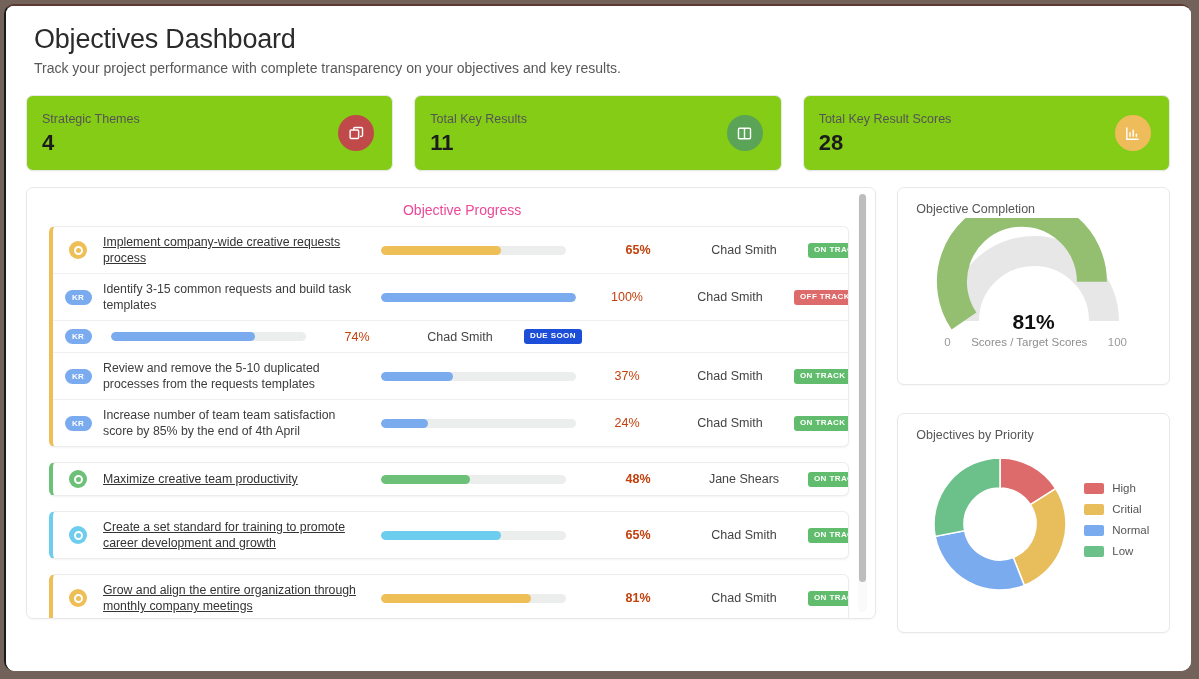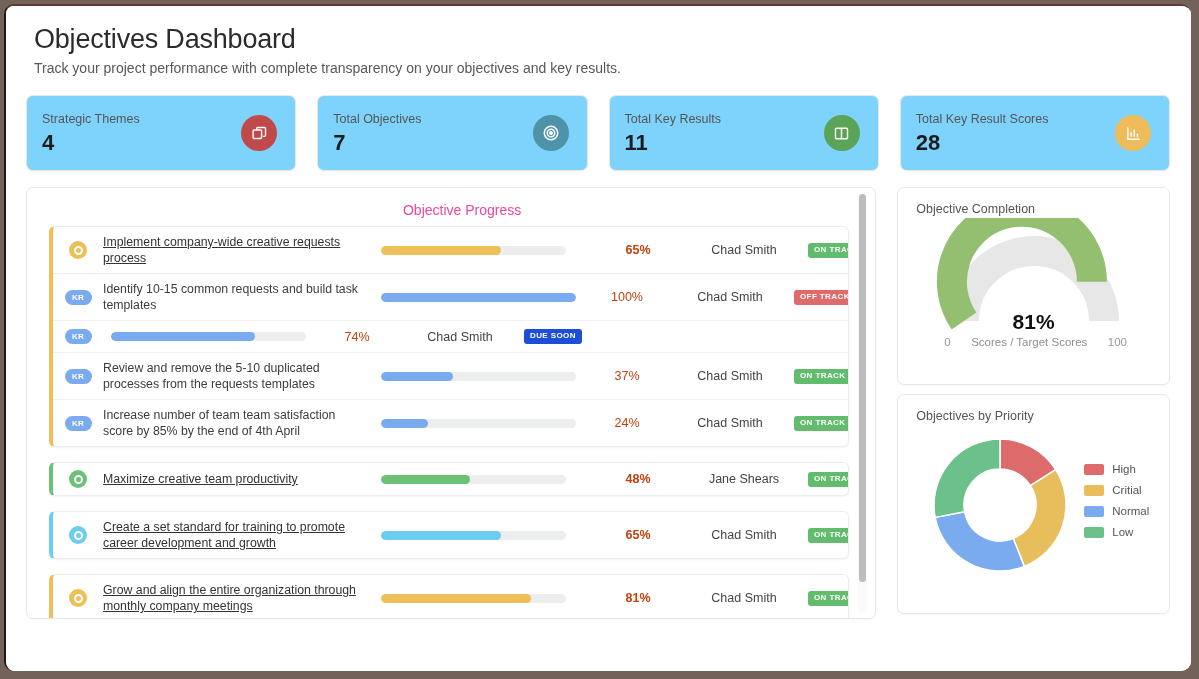--- a/index.html
+++ b/index.html
@@ -52,21 +52,21 @@
 
   
   #stats {
     display: flex;
     gap: 21px;
     padding: 19px 21px 0 20px;
   }
   .stat-card {
     flex: 1;
     height: 76px;
-    background: #7dd3fc;
+    background: #84cc16;
     border: 1px solid #e8e8e8;
     border-radius: 7px;
     box-shadow: 0 1px 2px rgba(0,0,0,.035);
     display: flex;
     align-items: center;
     justify-content: space-between;
     padding: 0 18px 0 15px;
   }
   .stat-text { display: flex; flex-direction: column; justify-content: center; }
   .stat-label {
@@ -218,21 +218,21 @@
   #scrollbar-thumb {
     position: absolute;
     top: 0; left: 1px;
     width: 7px;
     height: 388px;
     background: #bdbdbd;
     border-radius: 4px;
   }
 
   
-  #right-col { width: 273px; display: flex; flex-direction: column; gap: 9px; border-radius: 20px; }
+  #right-col { width: 273px; display: flex; flex-direction: column; gap: 28px; border-radius: 20px; }
   .side-card {
     background: #fff;
     border: 1px solid #e8e8e8;
     border-radius: 7px;
     box-shadow: 0 1px 2px rgba(0,0,0,.035);
     position: relative;
   }
   .side-card-title {
     font-size: 12.5px;
     color: #555;
@@ -299,33 +299,20 @@
           </div>
           <div class="stat-icon" style="background:#c04a49">
             <svg width="17" height="17" viewBox="0 0 24 24" fill="none" stroke="#fff" stroke-width="2" stroke-linejoin="round">
               <rect x="3" y="7" width="12" height="12" rx="1.5"></rect>
               <path d="M8 7V5a1.5 1.5 0 0 1 1.5-1.5H19A1.5 1.5 0 0 1 20.5 5v9.5A1.5 1.5 0 0 1 19 16h-2"></path>
             </svg>
           </div>
         </div>
         <div class="stat-card">
           <div class="stat-text">
-            <div class="stat-label">Total Objectives</div>
-            <div class="stat-value">7</div>
-          </div>
-          <div class="stat-icon" style="background:#4e93a8">
-            <svg width="18" height="18" viewBox="0 0 24 24" fill="none" stroke="#fff" stroke-width="2">
-              <circle cx="12" cy="12" r="9"></circle>
-              <circle cx="12" cy="12" r="5"></circle>
-              <circle cx="12" cy="12" r="1.6" fill="#fff"></circle>
-            </svg>
-          </div>
-        </div>
-        <div class="stat-card">
-          <div class="stat-text">
             <div class="stat-label">Total Key Results</div>
             <div class="stat-value">11</div>
           </div>
           <div class="stat-icon" style="background:#5ba356">
             <svg width="17" height="17" viewBox="0 0 24 24" fill="none" stroke="#fff" stroke-width="2" stroke-linejoin="round">
               <rect x="3.5" y="4.5" width="17" height="15" rx="1.5"></rect>
               <line x1="12" y1="4.5" x2="12" y2="19.5"></line>
             </svg>
           </div>
         </div>
@@ -366,21 +353,21 @@
                 <div class="pct-cell">65%</div>
                 <div class="owner-cell">Chad Smith</div>
                 <div class="status-cell">
                   <span class="status-badge" style="background: rgb(97, 189, 109);">ON TRACK</span>
                 </div>
               </div>
               <div class="row kr">
                 <div class="row-badge-cell">
                   <div class="badge-kr">KR</div>
                 </div>
-                <div class="row-title">Identify 10-15 common requests and build task templates</div>
+                <div class="row-title">Identify 3-15 common requests and build task templates</div>
                 <div class="bar-cell">
                   <div class="bar-track">
                     <div class="bar-fill" style="width: 100%; background: rgb(122, 171, 238);"></div>
                   </div>
                 </div>
                 <div class="pct-cell">100%</div>
                 <div class="owner-cell">Chad Smith</div>
                 <div class="status-cell">
                   <span class="status-badge" style="background: rgb(221, 107, 107);">OFF TRACK</span>
                 </div>

